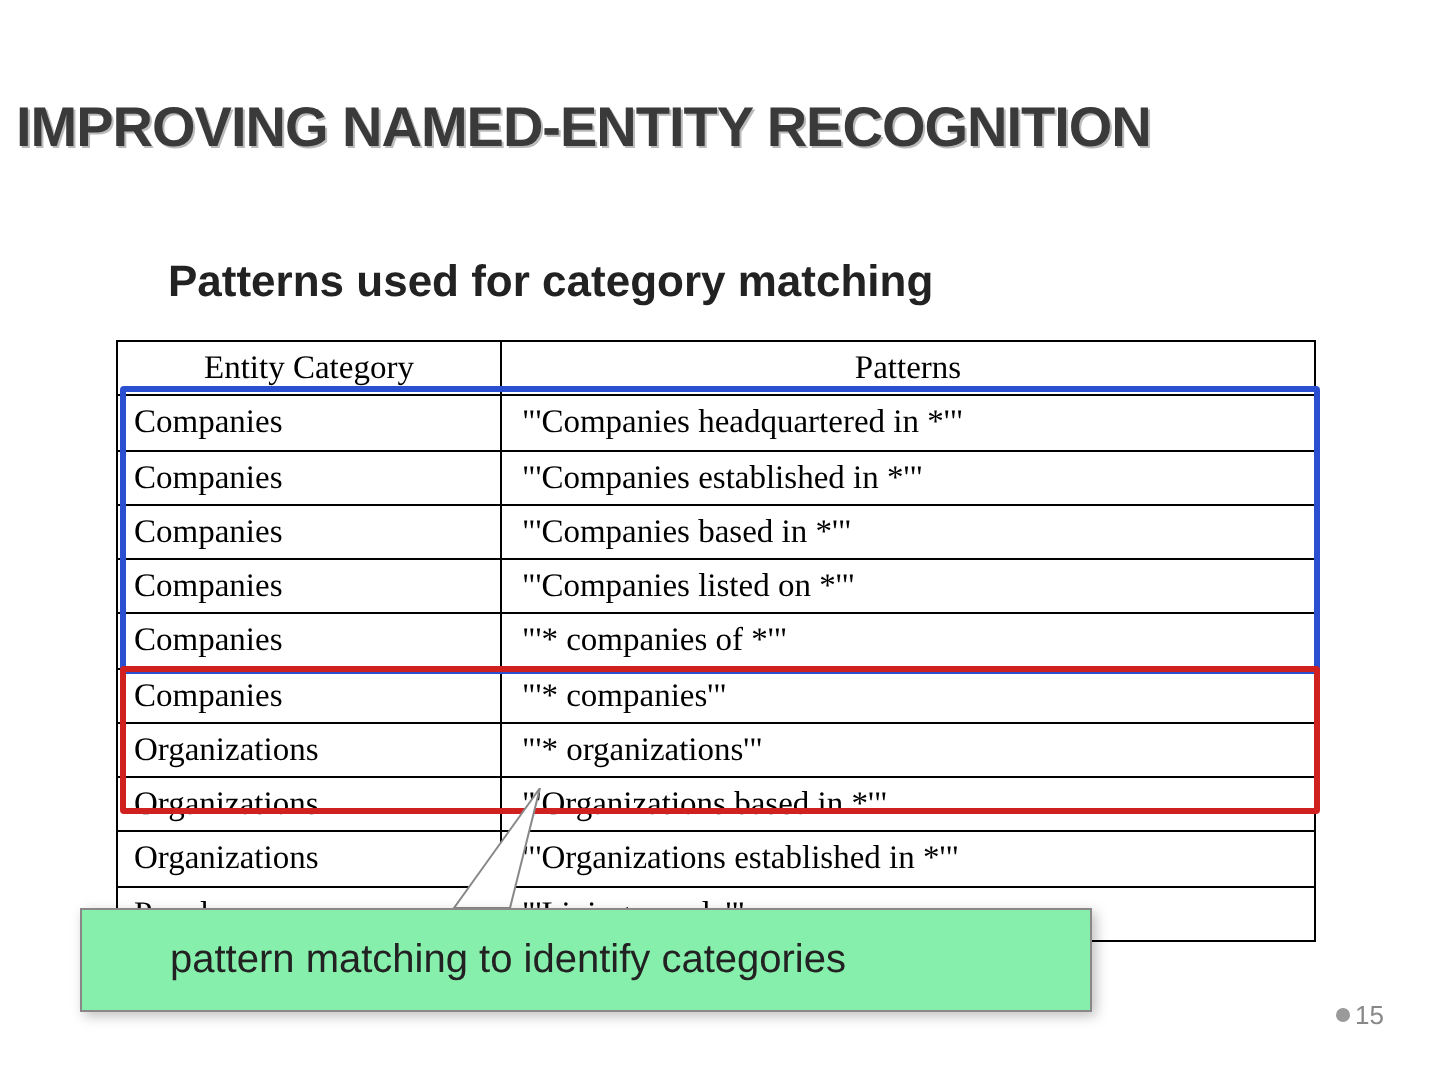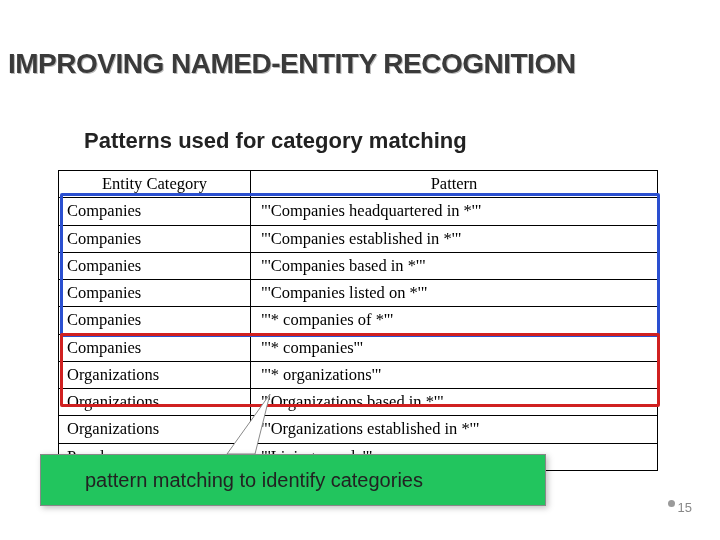--- a/index.html
+++ b/index.html
@@ -86,41 +86,42 @@
     width: 594px;
     height: 68px;
     border-color: #d02020;
   }
   .callout-box {
     position: absolute;
     left: 40px;
     top: 454px;
     width: 460px;
     height: 50px;
-    background: #22c55e;
+    background: #86efac;
     border: 1px solid #888;
     box-shadow: 2px 2px 6px rgba(0,0,0,0.25);
     display: flex;
     align-items: center;
     padding-left: 44px;
     font-family: Arial, Helvetica, sans-serif;
     font-size: 20px;
     color: #222;
   }
   .callout-tail {
     position: absolute;
     pointer-events: none;
   }
   .page-num {
     position: absolute;
     right: 28px;
     bottom: 22px;
     font-size: 13px;
     color: #888;
     display: flex;
+    align-items: center;
     gap: 3px;
   }
   .page-num .dot {
     width: 7px;
     height: 7px;
     background: #9a9a9a;
     border-radius: 50%;
     display: inline-block;
   }
 </style>
@@ -131,21 +132,21 @@
 
   <div class="title">IMPROVING NAMED-ENTITY RECOGNITION</div>
 
   <div class="subtitle">Patterns used for category matching</div>
 
   <div class="table-wrap">
     <table>
       <thead>
         <tr>
           <th>Entity Category</th>
-          <th>Pattern</th>
+          <th>Patterns</th>
         </tr>
       </thead>
       <tbody>
         <tr>
             <td class="cat">Companies</td>
             <td class="pat">"'Companies headquartered in *'"</td>
           </tr>
         <tr>
             <td class="cat">Companies</td>
             <td class="pat">"'Companies established in *'"</td>

